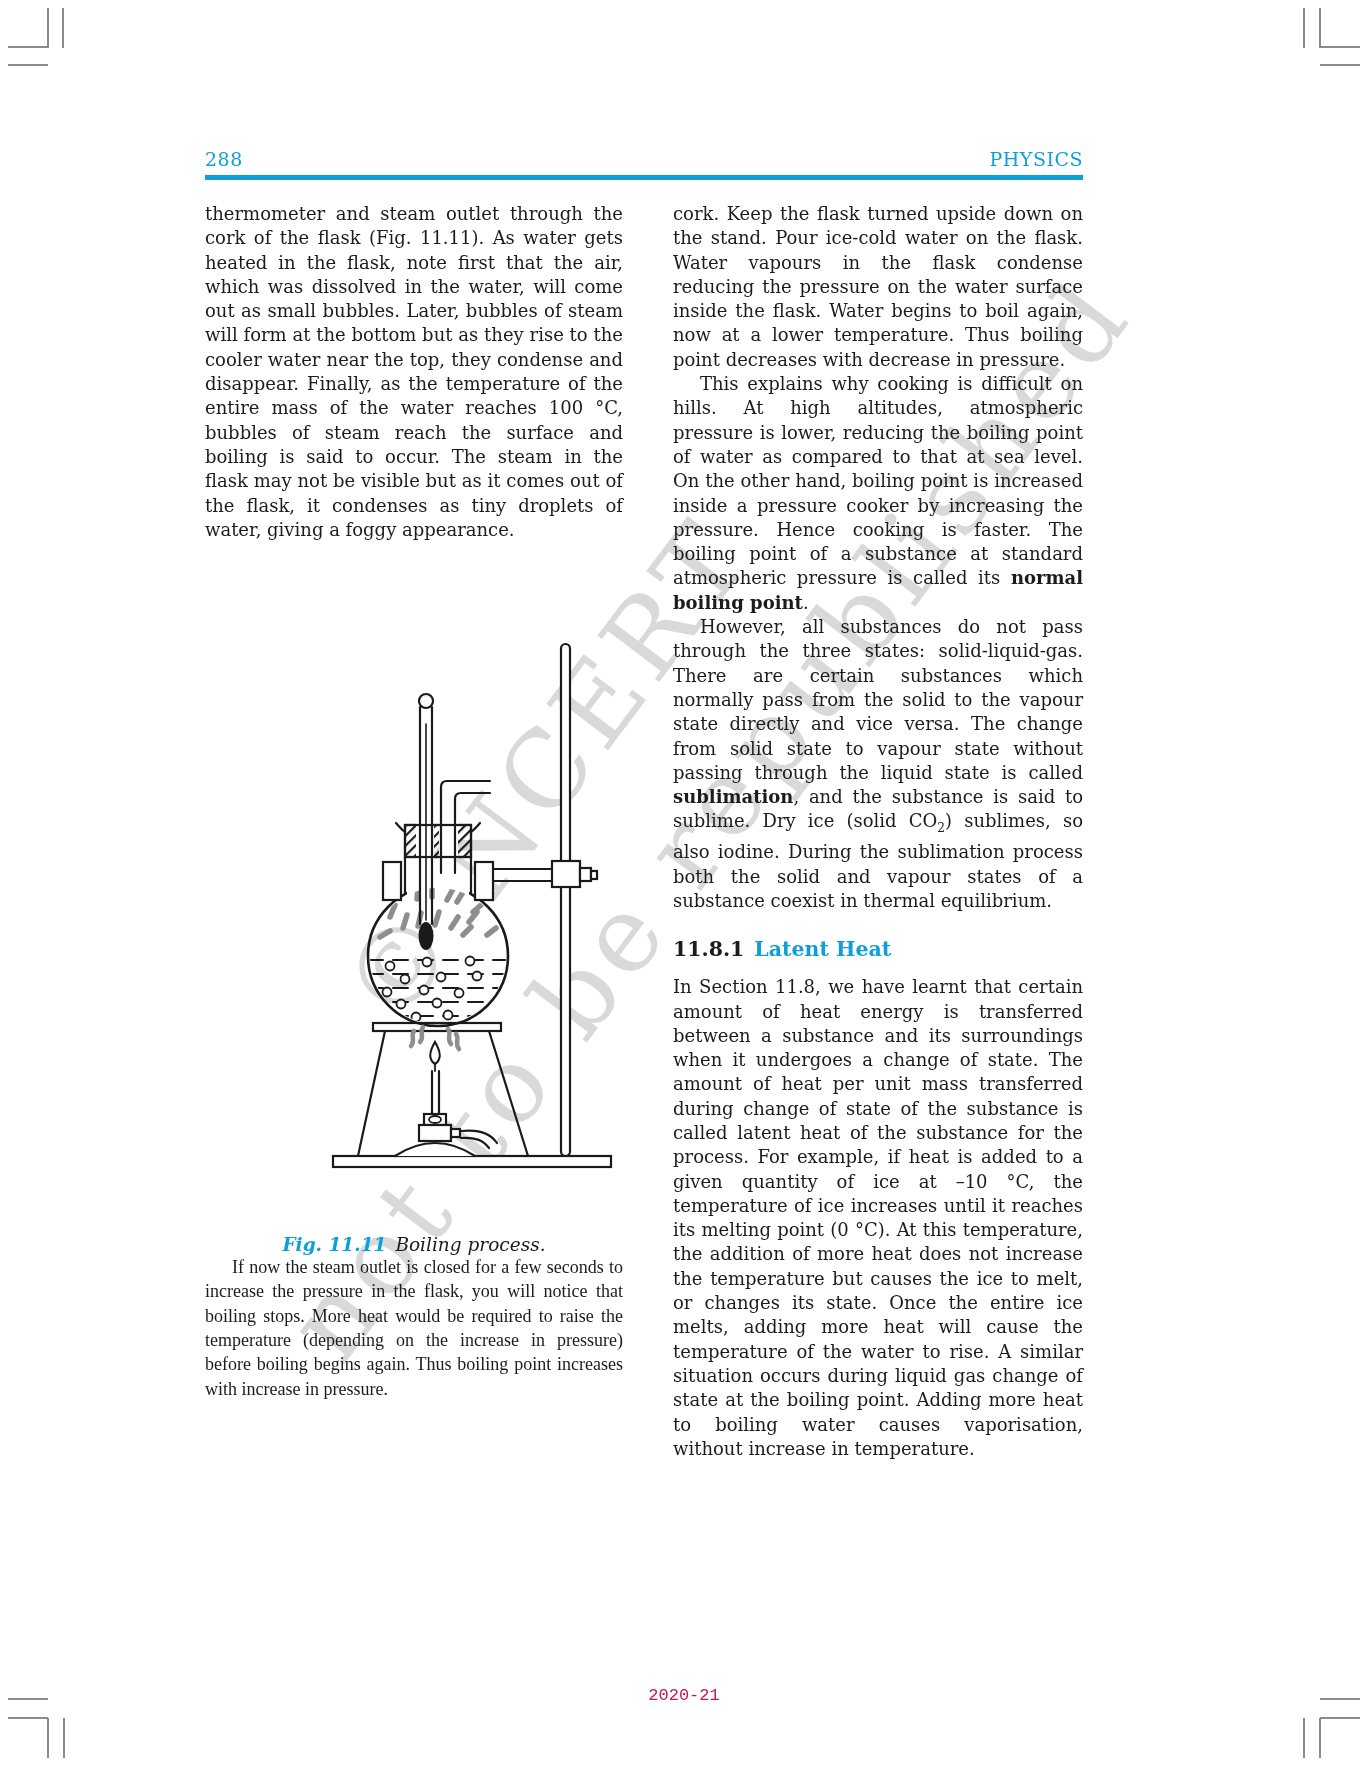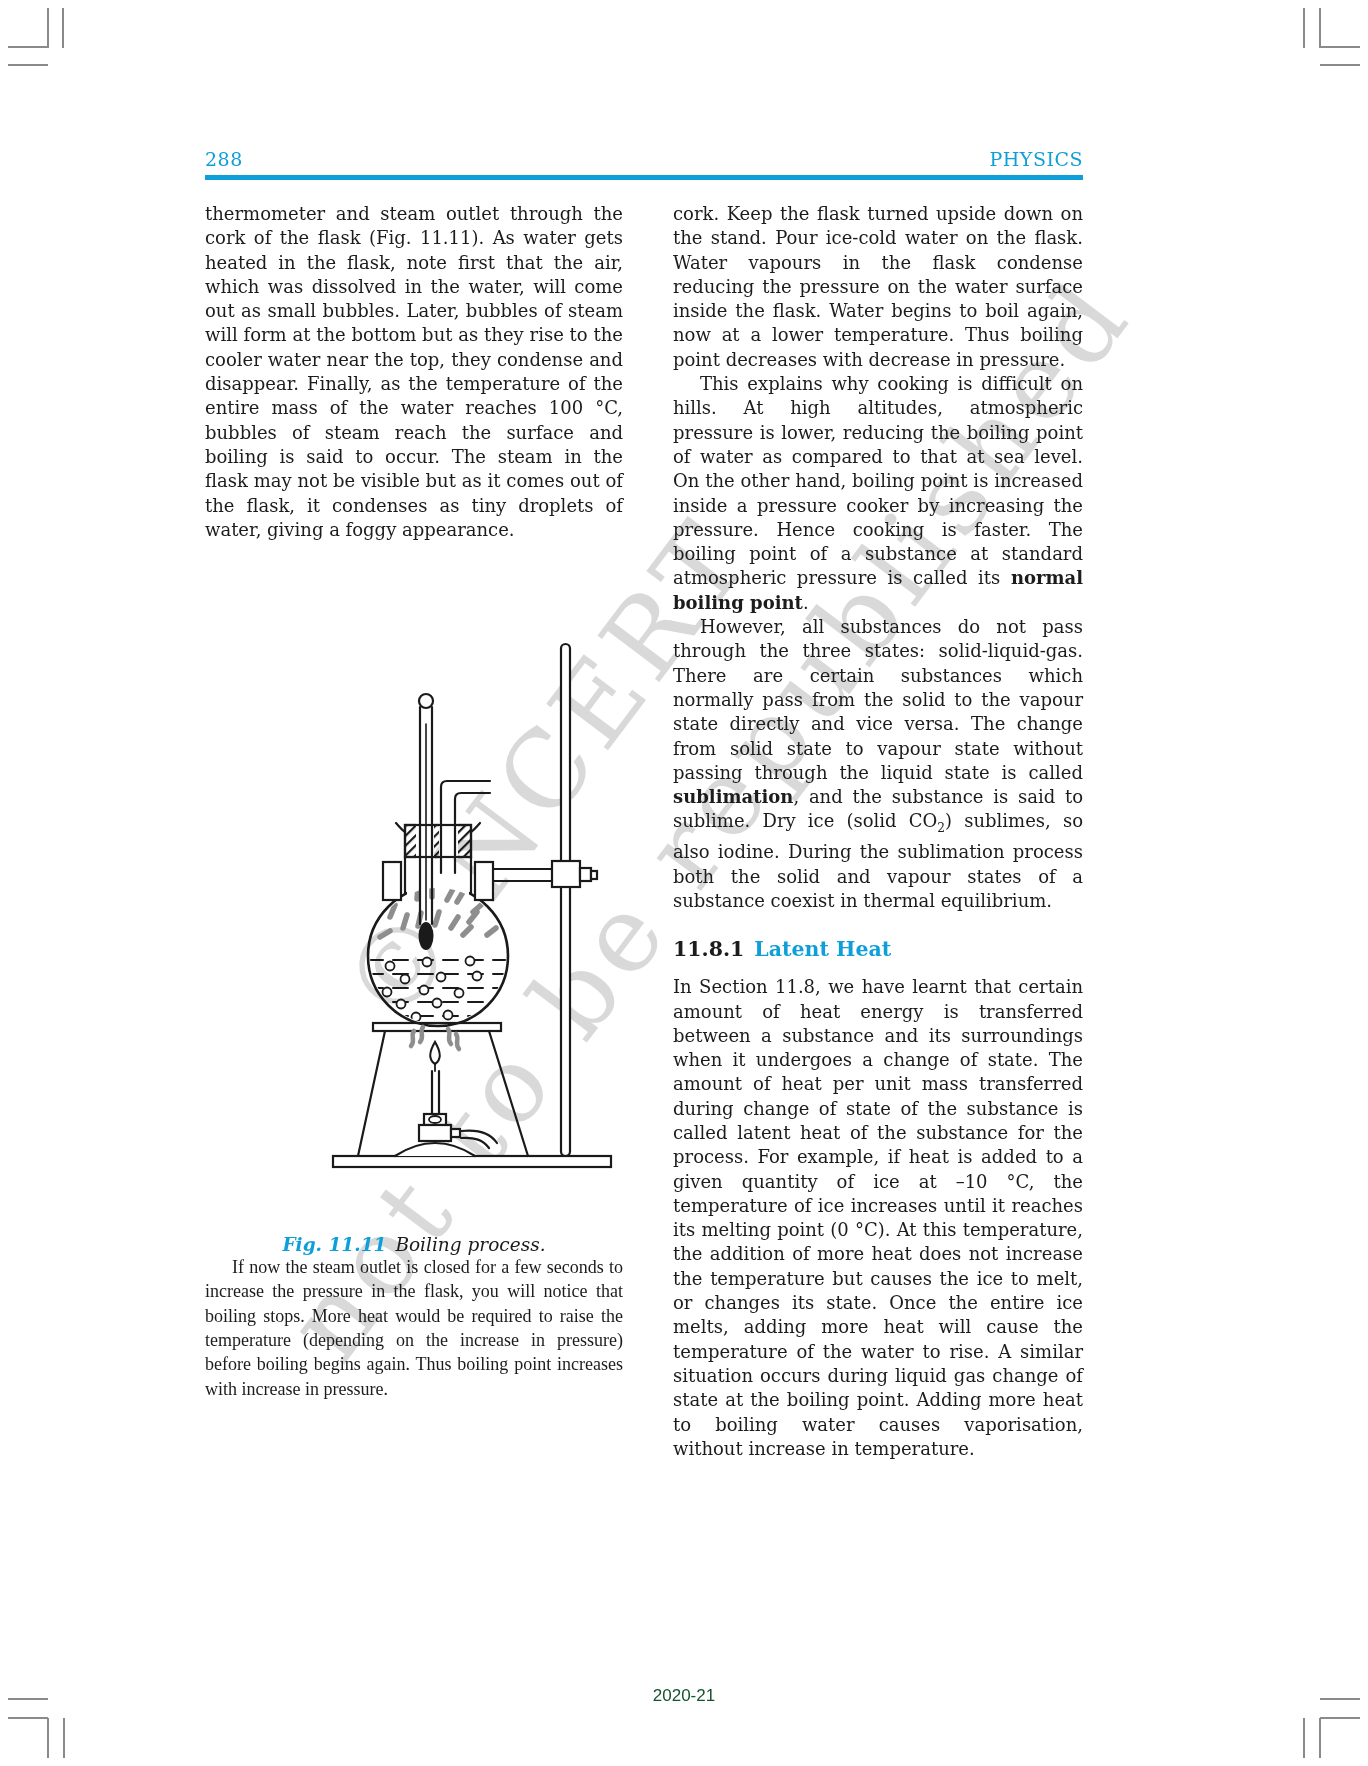--- a/index.html
+++ b/index.html
@@ -29,21 +29,21 @@
   p.body b{font-weight:bold;}
   sub{font-size:0.68em;}
   .figure{margin-top:98px;}
   .figure svg{display:block;margin-left:118px;}
   .caption{margin-top:64px;text-align:center;font-style:italic;font-size:18.5px;color:#1c1c1c;}
   .fig-label{color:var(--accent);font-weight:bold;margin-right:9px;}
   .para-gap{margin-top:20px;font-family:Liberation Serif, serif;}
   .section{font-size:20.5px;font-weight:bold;margin:24px 0 14px 0;}
   .sec-title{color:var(--accent);margin-left:10px;}
   .footer{position:absolute;left:0;top:1686px;width:100%;text-align:center;z-index:1;
-    font-family:Liberation Sans, sans-serif;font-size:17px;color:#14532d;}
+    font-family:Liberation Mono, monospace;font-size:17px;color:#be185d;}
 </style>
 </head>
 <body>
 
 <div class="cm" style="left:8px;top:46px;width:40px;height:2px;"></div>
 <div class="cm" style="left:47px;top:8px;width:2px;height:40px;"></div>
 <div class="cm" style="left:62px;top:8px;width:2px;height:40px;"></div>
 <div class="cm" style="left:8px;top:64px;width:40px;height:2px;"></div>
 <div class="cm" style="left:1320px;top:46px;width:40px;height:2px;"></div>
 <div class="cm" style="left:1319px;top:8px;width:2px;height:40px;"></div>

